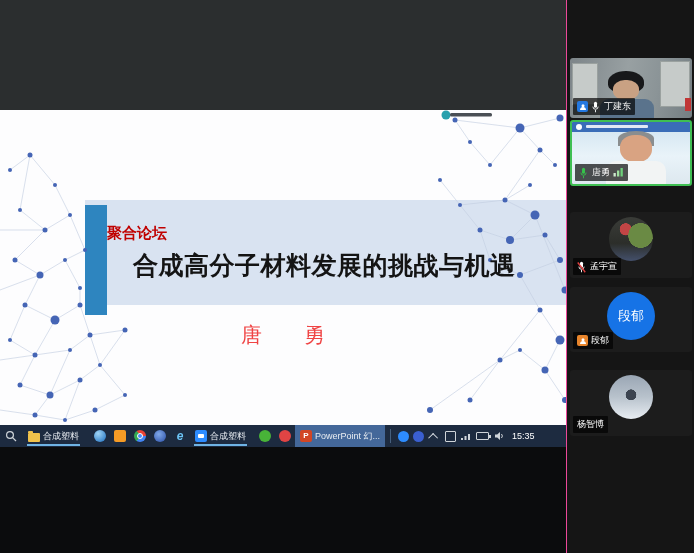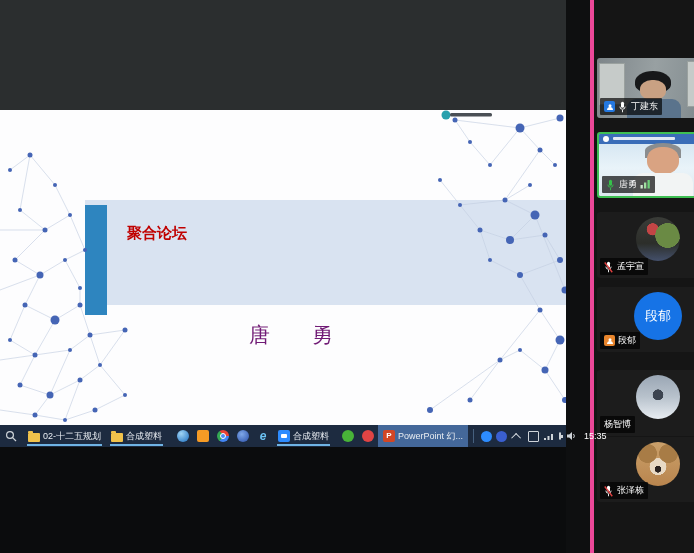--- a/index.html
+++ b/index.html
@@ -5,23 +5,23 @@
   html,body{margin:0;padding:0;background:#000;}
   .screen{position:relative;width:694px;height:553px;overflow:hidden;background:#0e0f10;
           font-family:"Liberation Sans",sans-serif;-webkit-font-smoothing:antialiased;}
   
   .main{position:absolute;left:0;top:0;width:566px;height:553px;background:#0b0c0d;}
   .letterbox-top{position:absolute;left:0;top:0;width:566px;height:110px;background:#2b2e2f;}
   .slide{position:absolute;left:0;top:110px;width:566px;height:315px;background:#fdfdfe;overflow:hidden;}
   .band{position:absolute;left:85px;right:0;top:90px;height:105px;background:var(--band-blue,#d9e3f1);z-index:1;}
   .accent{position:absolute;left:85px;top:95px;width:22px;height:110px;background:var(--accent-bar-blue,#2e85bf);z-index:2;}
   .deco{position:absolute;left:0;top:0;z-index:3;}
-  .forum-tag{position:absolute;left:107px;top:114px;font-size:15px;font-weight:bold;color:var(--tag-red,#c00000);z-index:4;padding-left:20px;}
+  .forum-tag{position:absolute;left:107px;top:114px;font-size:15px;font-weight:bold;color:var(--tag-red,#c00000);z-index:4;}
   .slide-title{position:absolute;left:133px;top:139px;font-size:25px;font-weight:bold;color:#141414;letter-spacing:.5px;z-index:4;white-space:nowrap;}
-  .speaker{position:absolute;left:8px;width:566px;top:211px;text-align:center;font-size:21px;color:#701a75;z-index:4;}
+  .speaker{position:absolute;left:0;width:566px;top:211px;text-align:center;font-size:21px;color:#ef4444;z-index:4;}
   .affil{position:absolute;left:0;width:566px;top:260px;text-align:center;font-size:19px;color:#1d1d1d;z-index:4;}
   
   .ppt-taskbar{position:absolute;left:0;top:425px;width:566px;height:22px;background:var(--taskbar-bg,#1d2b40);
                display:flex;align-items:center;font-size:9px;color:#e9edf2;z-index:5;}
   .tb-btn{display:flex;align-items:center;gap:3px;height:22px;padding:0 5px;position:relative;flex:0 0 auto;}
   .tb-btn.open::after{content:"";position:absolute;left:4px;right:4px;bottom:1px;height:2px;background:#6fb3e4;}
   .tb-btn.active{background:#33507a;}
   .tb-btn.active2{background:#44689a;}
   .tb-label{white-space:nowrap;max-width:74px;overflow:hidden;text-overflow:ellipsis;}
   .tbi{width:12px;height:12px;flex:0 0 auto;display:inline-block;position:relative;}
@@ -46,24 +46,24 @@
   .contactic{background:#3a5fd0;border-radius:50%;width:11px;height:11px;}
   .caret{width:6px;height:6px;border-left:1.5px solid #d8dde2;border-top:1.5px solid #d8dde2;transform:rotate(45deg) translateY(2px);margin:0 5px;flex:0 0 auto;}
   .ime{width:11px;height:11px;border:1px solid #cfd4d9;border-radius:1px;box-sizing:border-box;}
   .battery{width:13px;height:8px;border:1px solid #cfd4d9;border-radius:1px;position:relative;box-sizing:border-box;}
   .battery::after{content:"";position:absolute;right:-3px;top:1.5px;width:2px;height:3px;background:#cfd4d9;}
   .tb-time{margin:0 5px;color:#fff;white-space:nowrap;flex:0 0 auto;}
   .letterbox-bottom{position:absolute;left:0;top:447px;width:566px;height:106px;background:#0b0c0d;}
   .share-overlay{position:absolute;left:0;bottom:3px;display:flex;align-items:center;gap:4px;
                  background:rgba(8,8,8,.88);color:#fff;font-size:11px;padding:3px 8px 3px 5px;z-index:9;}
   
-  .sidebar{position:absolute;right:0;top:0;width:104px;height:553px;background:#151515;border-left:4px solid #ec4899;box-sizing:border-box;}
+  .sidebar{position:absolute;right:0;top:0;width:128px;height:553px;background:#151515;border-left:1px solid #ec4899;box-sizing:border-box;}
   .tile{position:absolute;left:3px;width:122px;border-radius:3px;overflow:hidden;background:#1c1c1c;box-sizing:border-box;}
   .t1{top:58px;height:60px;}
-  .t2{top:132px;height:66px;border:2px solid var(--active-speaker-border,#3fbf53);}
+  .t2{top:120px;height:66px;border:2px solid var(--active-speaker-border,#3fbf53);}
   .t3{top:212px;height:66px;}
   .t4{top:287px;height:65px;}
   .t5{top:370px;height:66px;}
   .t6{top:437px;height:65px;}
   .name-tag{position:absolute;left:3px;bottom:3px;display:flex;align-items:center;gap:3px;
             background:rgba(0,0,0,.68);padding:2px 4px;font-size:9px;color:#fff;border-radius:1px;
             max-width:112px;white-space:nowrap;z-index:3;}
   .badge{width:11px;height:11px;border-radius:2px;display:flex;align-items:center;justify-content:center;flex:0 0 auto;}
   .badge.blue{background:var(--badge-blue,#2478e0);}
   .badge.orange{background:var(--badge-orange,#e8852c);}
@@ -169,34 +169,31 @@
             <circle cx="65" cy="310" r="2"></circle>
           <circle cx="95" cy="300" r="2.5"></circle>
             <circle cx="125" cy="285" r="2"></circle>
             <circle cx="125" cy="220" r="2.5"></circle>
         </g>
         <circle cx="446" cy="5" r="4.5" fill="#27a0ad"></circle>
         <rect x="450" y="3" width="42" height="3.5" rx="1.5" fill="#4a4f55"></rect>
       </svg>
 
       <div class="forum-tag">聚合论坛</div>
+      <div class="slide-title">合成高分子材料发展的挑战与机遇</div>
       <div class="speaker">唐　　勇</div>
     </div>
 
     <div class="ppt-taskbar">
       <span class="tbi mag" style="margin:0 6px 0 5px;">
         <svg width="12" height="12" viewBox="0 0 12 12">
             <circle cx="5" cy="5" r="3.4" fill="none" stroke="#cfd4d9" stroke-width="1.2"></circle>
             <line x1="7.6" y1="7.6" x2="11" y2="11" stroke="#cfd4d9" stroke-width="1.2"></line>
           </svg>
       </span>
-      <div class="tb-btn open">
-        <span class="tbi folder"></span>
-        <span class="tb-label">02-十二五规划</span>
-      </div>
       <div class="tb-btn open">
         <span class="tbi folder"></span>
         <span class="tb-label">合成塑料</span>
       </div>
       <span class="tbi sphere" style="margin:0 4px 0 10px;"></span>
       <span class="tbi orangeapp" style="margin:0 4px;"></span>
       <span class="tbi chrome" style="margin:0 4px;"></span>
       <span class="tbi swirl" style="margin:0 4px;"></span>
       <span class="tbi ie" style="margin:0 4px;"></span>
       <div class="tb-btn open">
@@ -322,29 +319,15 @@
       </div>
     </div>
 
     <div class="tile t5">
       <div class="av av5"></div>
       <div class="name-tag">
         <span>杨智博</span>
       </div>
     </div>
 
-    <div class="tile t6">
-      <div class="av av6"></div>
-      <div class="name-tag">
-        <span class="micwrap">
-          <svg width="9" height="12" viewBox="0 0 12 16">
-              <rect x="4" y="1" width="4" height="8" rx="2" fill="#fff"></rect>
-              <path d="M2.5 7.5 a3.5 3.5 0 0 0 7 0" stroke="#fff" stroke-width="1.2" fill="none"></path>
-              <line x1="6" y1="12" x2="6" y2="15" stroke="#fff" stroke-width="1.2"></line>
-              <line x1="1" y1="2" x2="11" y2="15" stroke="#e04040" stroke-width="1.8"></line>
-            </svg>
-        </span>
-        <span>张泽栋</span>
-      </div>
-    </div>
 
   </div>
 </div>
 
 </body></html>

